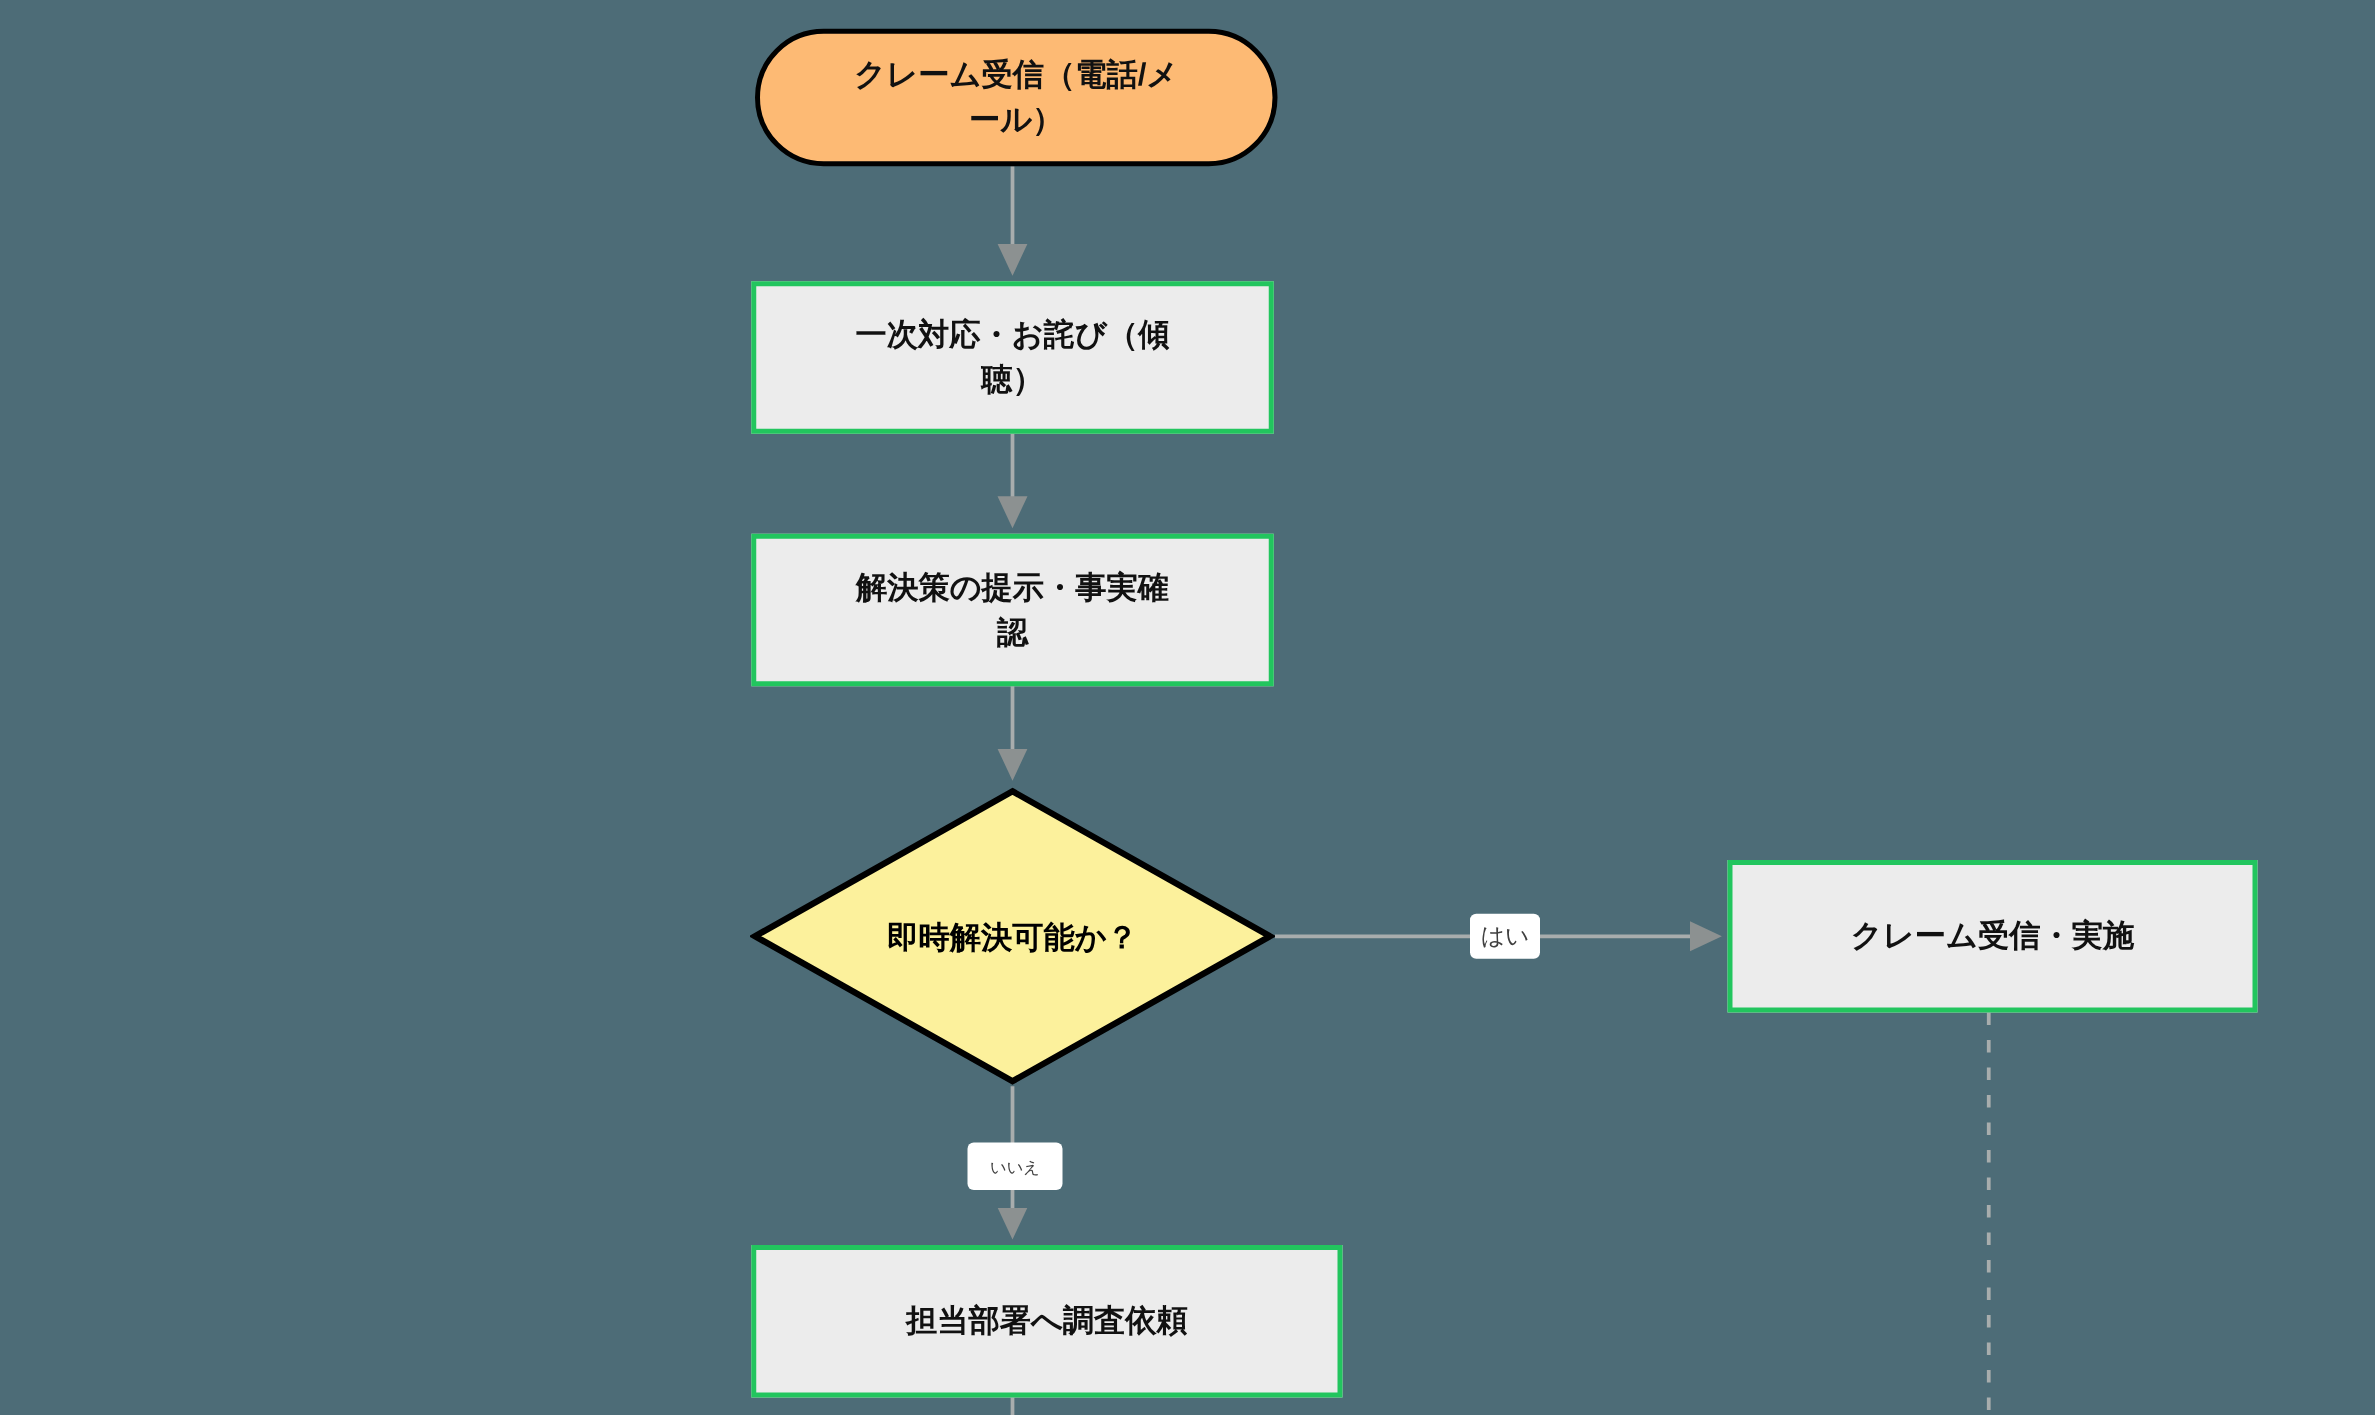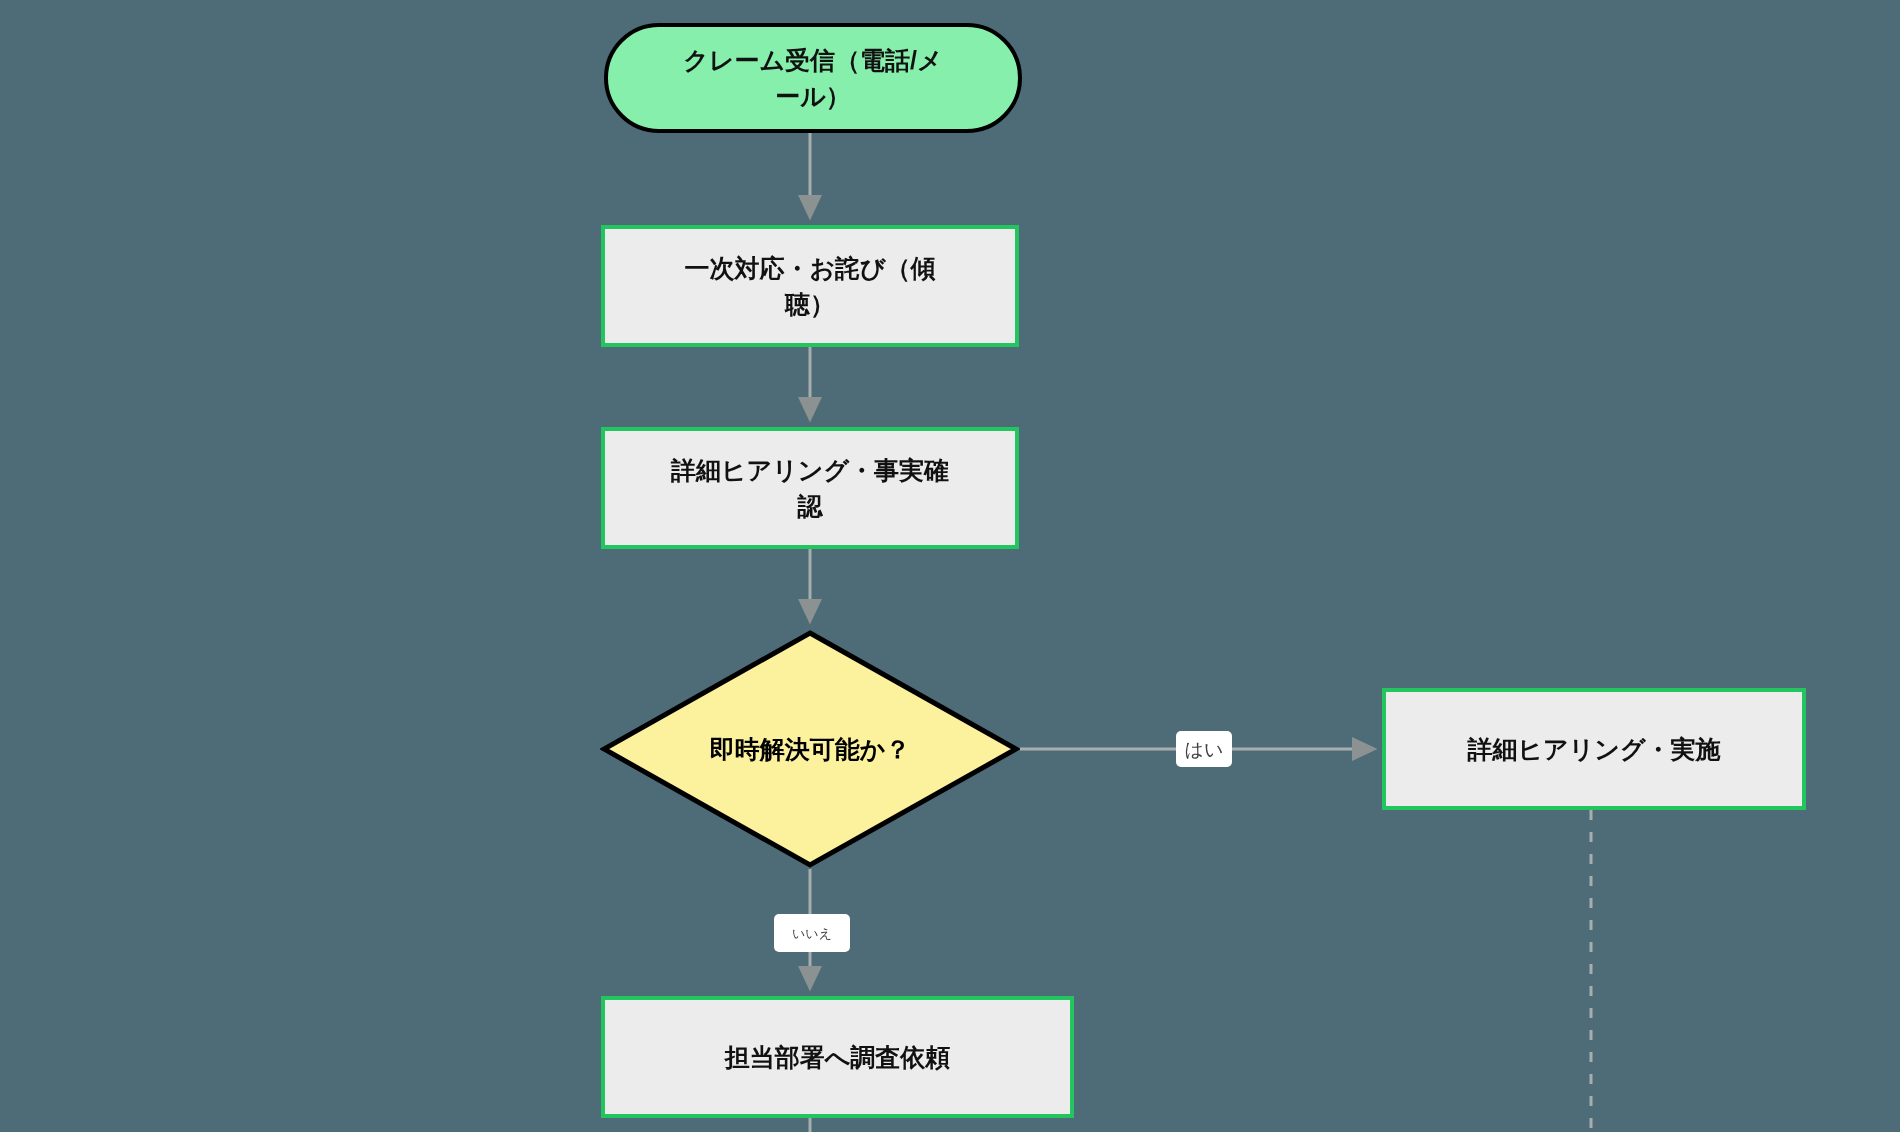--- a/index.html
+++ b/index.html
@@ -31,21 +31,21 @@
     text-align: center;
     color: #111111;
     font-weight: bold;
     line-height: 1.45;
   }
   .node-rect {
     background: #ececec;
     border: 4px solid #22c55e;
   }
   .node-stadium {
-    background: #86efac;
+    background: #fdba74;
     border: 4px solid #000000;
     border-radius: 999px;
   }
   .node-label {
     padding: 0 14px;
     white-space: pre-line;
   }
   .diamond-wrap {
     position: absolute;
   }
@@ -124,33 +124,33 @@
     <span class="node-label">クレーム受信（電話/メ
 ール）</span>
   </div>
 
   <div class="node node-rect" style="left:601px; top:225px; width:418px; height:122px; font-size:25px;">
     <span class="node-label">一次対応・お詫び（傾
 聴）</span>
   </div>
 
   <div class="node node-rect" style="left:601px; top:427px; width:418px; height:122px; font-size:25px;">
-    <span class="node-label">詳細ヒアリング・事実確
+    <span class="node-label">解決策の提示・事実確
 認</span>
   </div>
 
   <div class="diamond-wrap" style="left:600px; top:629px; width:420px; height:240px;">
     <svg width="420" height="240" viewBox="0 0 420 240" xmlns="http://www.w3.org/2000/svg">
       <polygon points="210,4 416,120 210,236 4,120" fill="#fcf19c" stroke="#000000" stroke-width="5"></polygon>
     </svg>
     <div class="diamond-text" style="font-size:25px;">即時解決可能か？</div>
   </div>
 
   <div class="node node-rect" style="left:1382px; top:688px; width:424px; height:122px; font-size:25px;">
-    <span class="node-label">詳細ヒアリング・実施</span>
+    <span class="node-label">クレーム受信・実施</span>
   </div>
 
   <div class="node node-rect" style="left:601px; top:996px; width:473px; height:122px; font-size:25px;">
     <span class="node-label">担当部署へ調査依頼</span>
   </div>
 
   <div class="edge-label" style="left:1176px; top:731px; width:56px; height:36px; font-size:19px;">はい</div>
 
   <div class="edge-label" style="left:774px; top:914px; width:76px; height:38px; font-size:13px;">いいえ</div>
 

